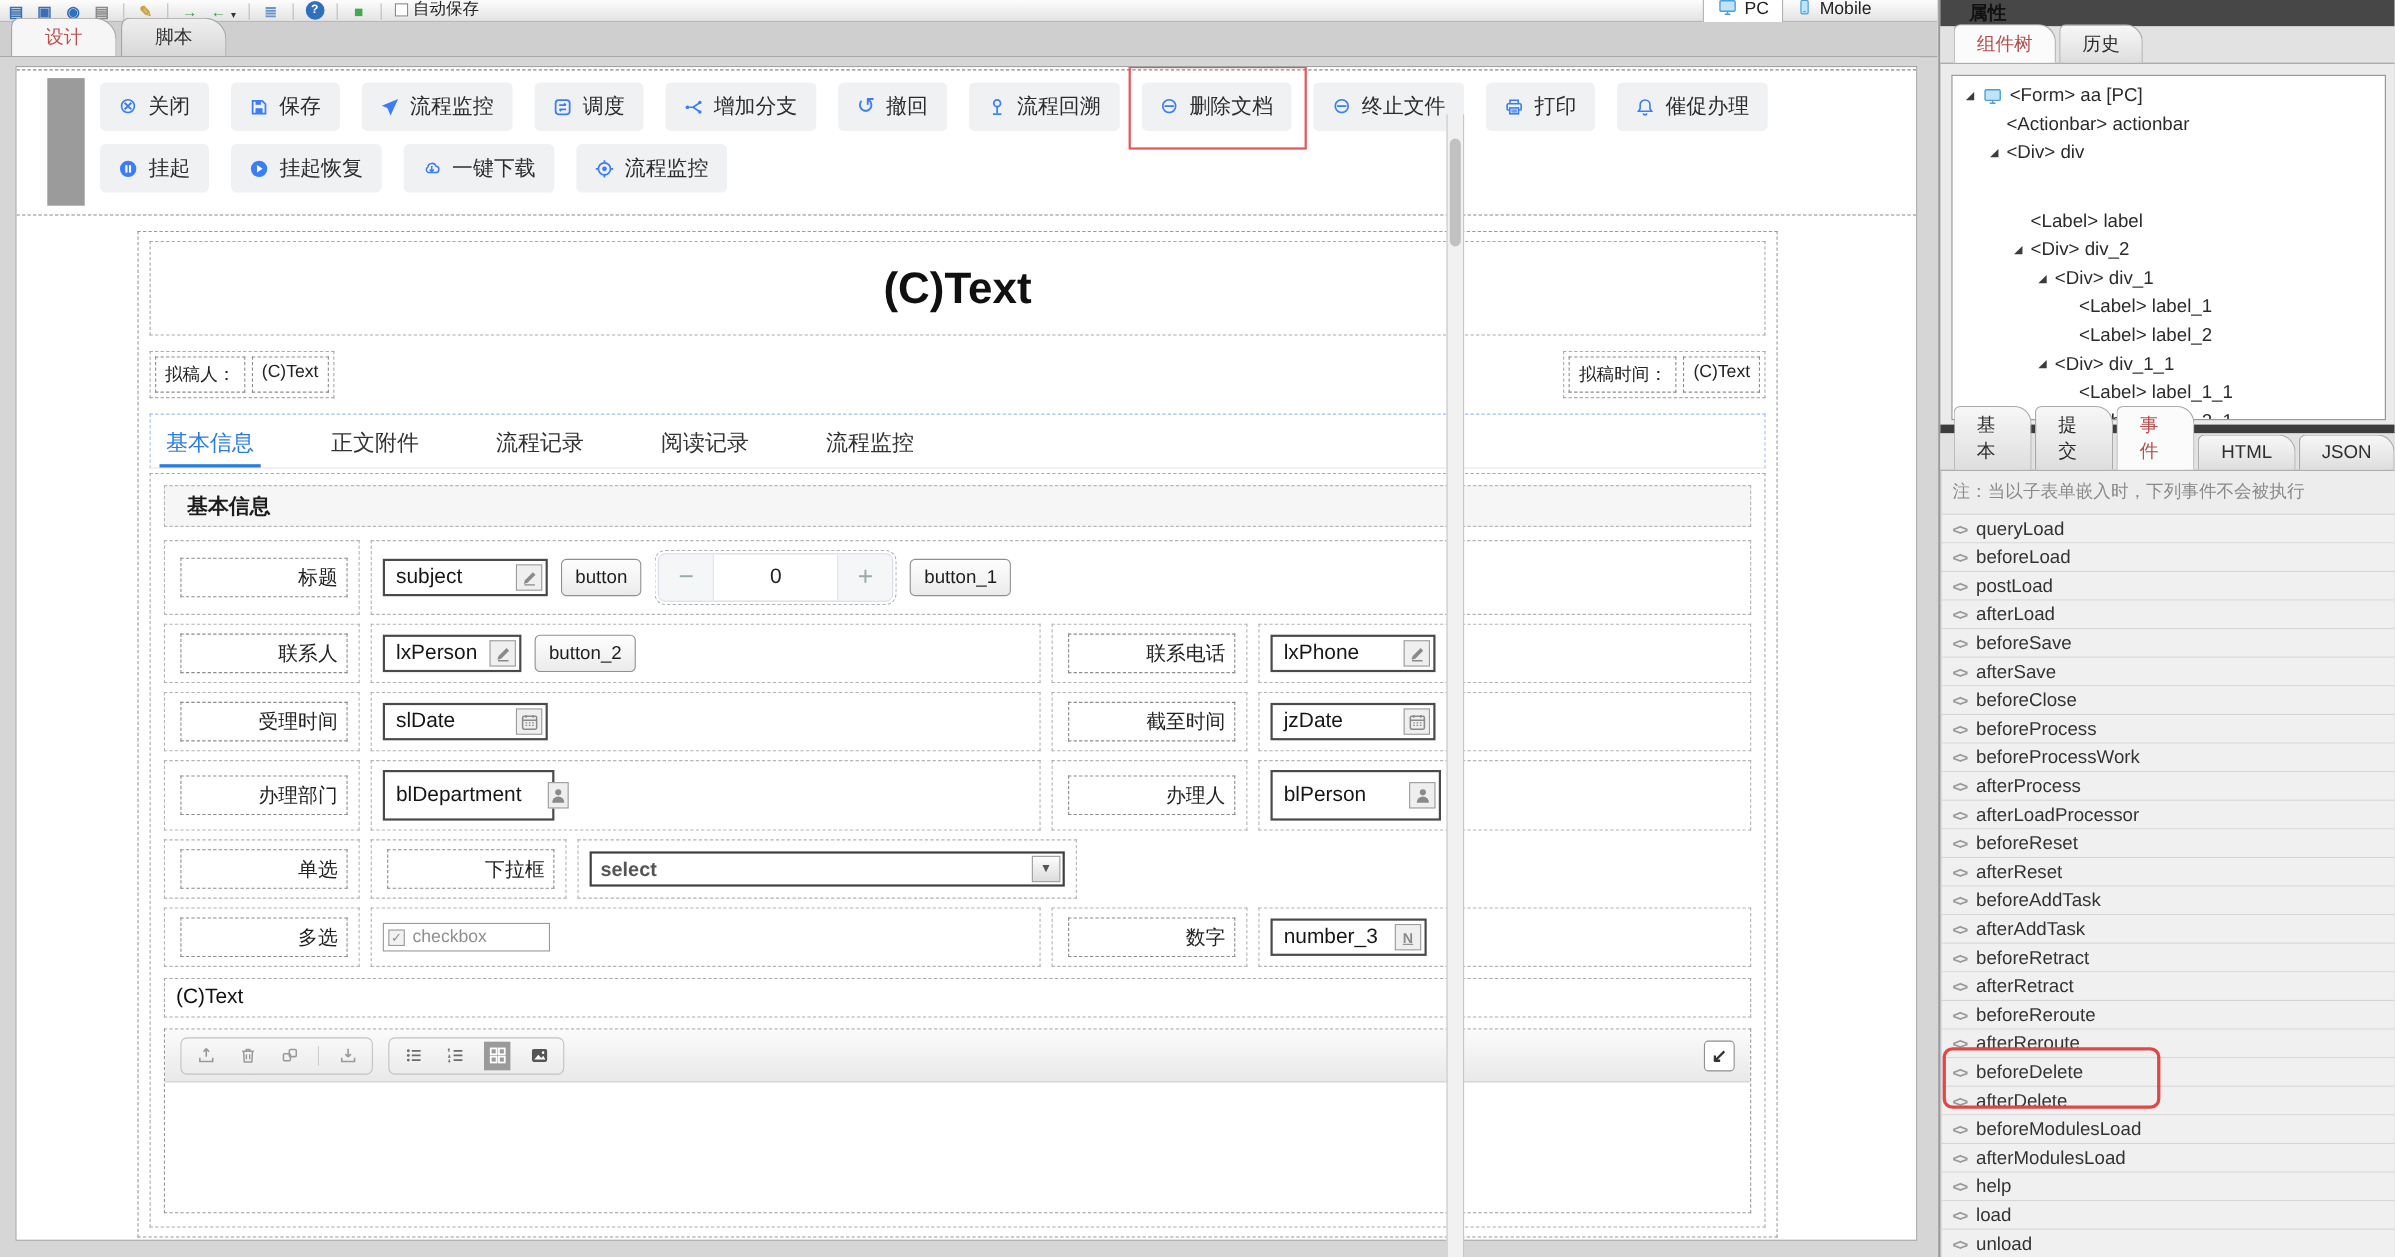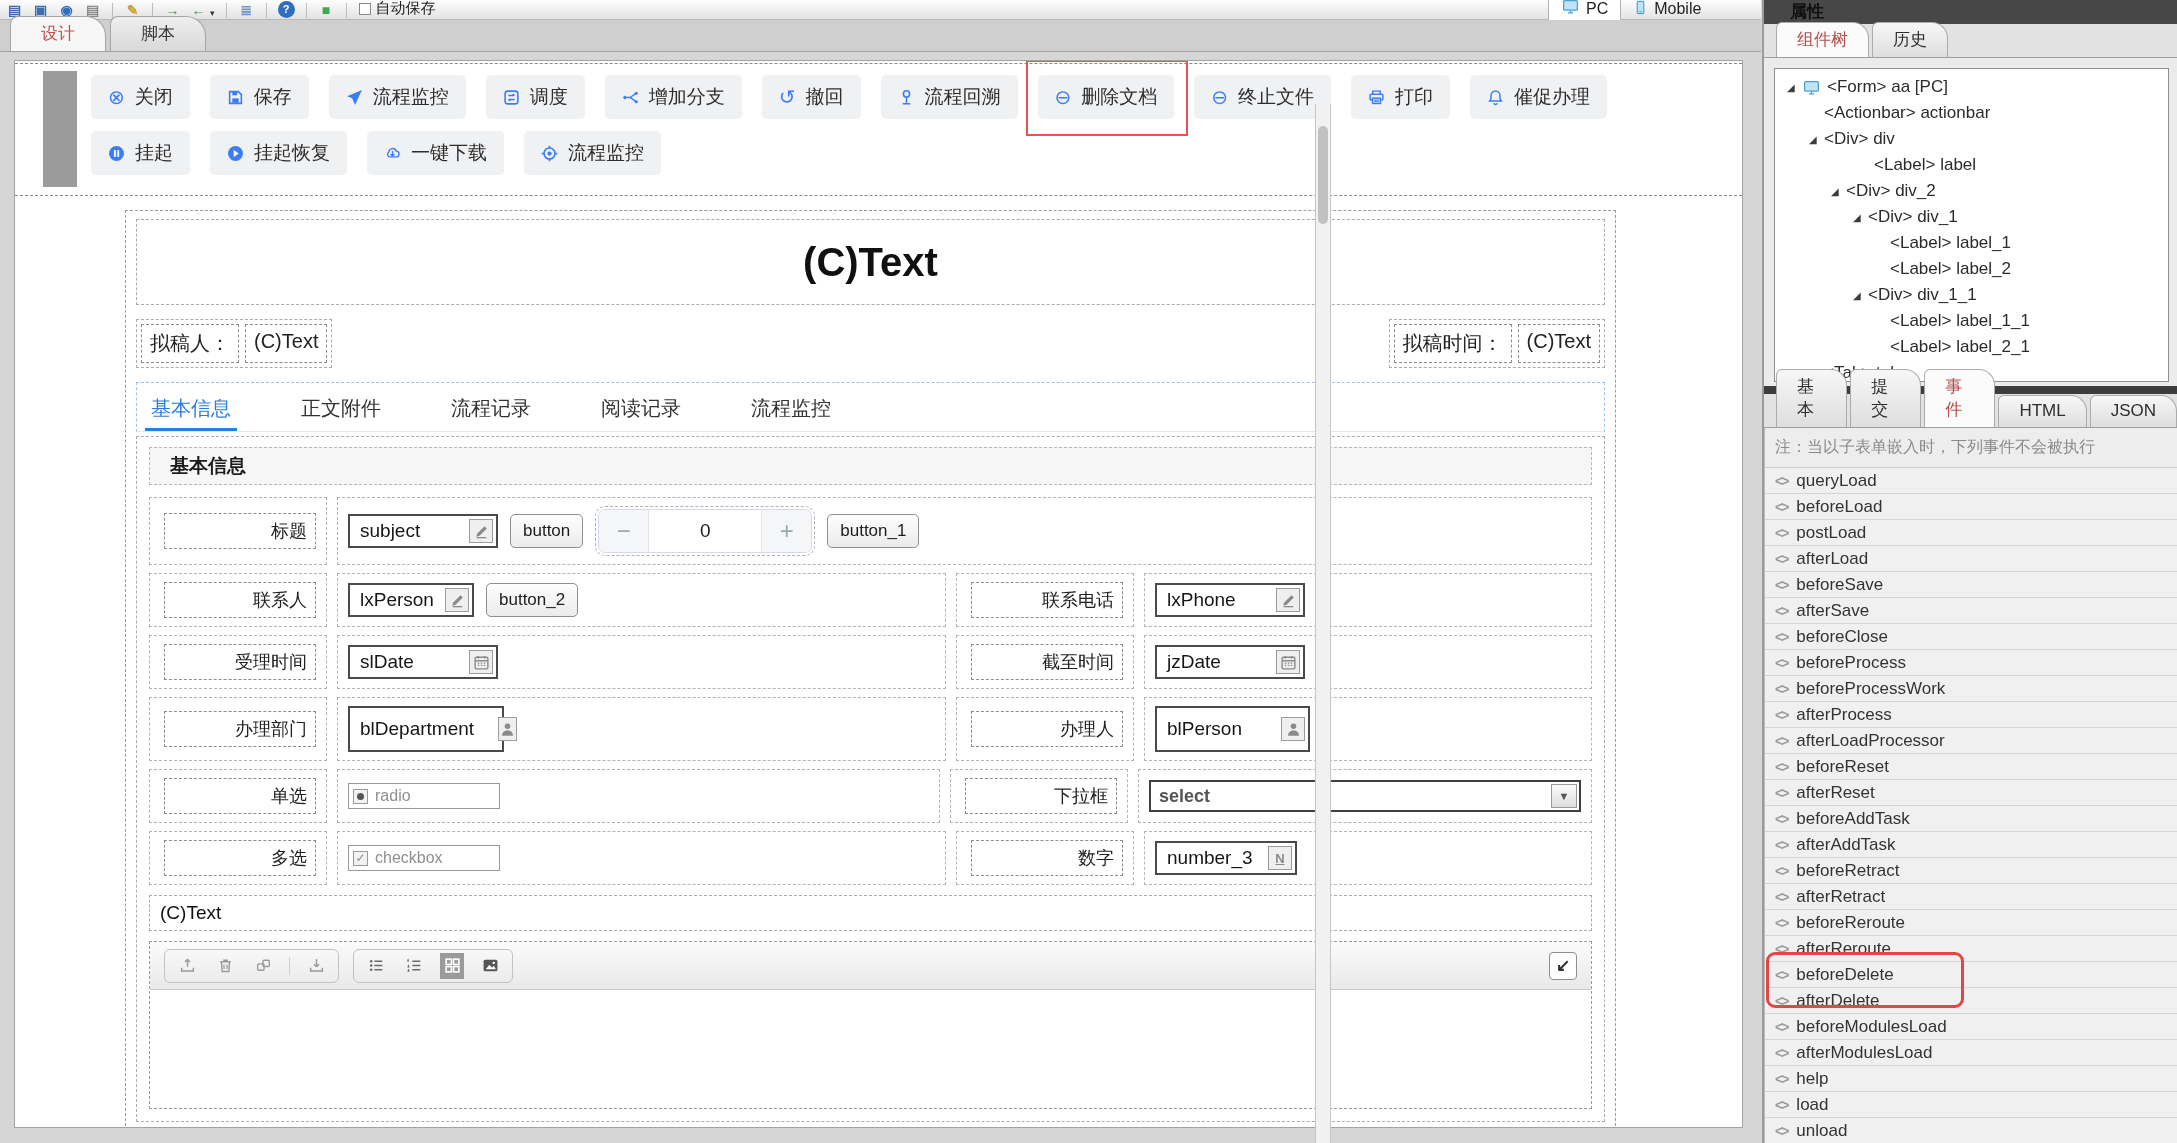--- a/index.html
+++ b/index.html
@@ -44,21 +44,21 @@
   .hl-outline { position:absolute; left:-12px; right:6px; top:-15px; bottom:-17px;
     border:2px solid #e85252; pointer-events:none; }
 
   
   #form-zone { margin:14px 126px 0 110px; border:1px dashed #9a9a9a; padding:8px 10px; }
   .title-box { border:1px dashed #ababab; height:86px; display:flex; align-items:center; justify-content:center;
     margin-bottom:14px; }
   .title-box span { font-size:40px; font-weight:bold; color:#101010; }
   .drafter-row { display:flex; justify-content:space-between; margin-bottom:14px; }
   .dgroup { border:1px dashed #ababab; padding:4px; display:flex; gap:6px; }
-  .dcell { border:1px dashed #8c8c8c; padding:5px 8px; font-size:20px; color:#222; }
+  .dcell { border:1px dashed #8c8c8c; padding:5px 8px; font-size:16px; color:#222; }
   #form-tabs { border:1px dashed #9fc0e8; border-bottom:1px solid #e6e6e6; padding:12px 2px 0 8px;
     display:flex; height:50px; }
   .ftab { margin-right:58px; font-size:20px; color:#333; padding:0 6px 12px; cursor:pointer; }
   .ftab.active { color:#2b7cdf; border-bottom:3px solid #2b7cdf; }
   #tab-content { border:1px dashed #ababab; padding:10px 12px 12px; margin-top:4px; }
   .section-bar { border:1px dashed #b8b8b8; background:#f6f6f6; height:38px; display:flex; align-items:center;
     padding-left:20px; font-size:19px; font-weight:bold; color:#1c1c1c; margin-bottom:12px; }
   .frow { display:flex; gap:10px; margin-bottom:8px; }
   .cell { border:1px dashed #b4b4b4; padding:8px 10px; display:flex; align-items:center; gap:12px; min-height:52px; }
   .cell.lab { width:178px; justify-content:flex-end; flex:none; }
@@ -478,28 +478,20 @@
                         <path d="M2.8 13.8a5.2 5.2 0 0 1 10.4 0z" fill="currentColor"></path>
                       </svg>
                     </span>
                   </div>
                 </div>
               </div>
               <div class="frow">
                 <div class="cell lab">
                   <div class="lab-inner">单选</div>
                 </div>
-                <div class="cell grow">
-                  <div class="optbox">
-                    <span class="rad">
-                      <i></i>
-                    </span>
-                    <span>radio</span>
-                  </div>
-                </div>
                 <div class="cell lab">
                   <div class="lab-inner">下拉框</div>
                 </div>
                 <div class="cell fixr">
                   <div class="sel">
                     <span>select</span>
                     <span class="arr">▼</span>
                   </div>
                 </div>
               </div>
@@ -616,21 +608,21 @@
           </span>
           <span>&lt;Form&gt; aa [PC]</span>
         </div>
         <div class="tree-row" style="padding-left: 49px;">
           <span>&lt;Actionbar&gt; actionbar</span>
         </div>
         <div class="tree-row" style="padding-left: 34px;">
           <span class="caret">◢</span>
           <span>&lt;Div&gt; div</span>
         </div>
-        <div class="tree-row" style="padding-left: 99px;">
+        <div class="tree-row" style="padding-left: 71px; margin-top: 36px;">
           <span>&lt;Label&gt; label</span>
         </div>
         <div class="tree-row" style="padding-left: 56px;">
           <span class="caret">◢</span>
           <span>&lt;Div&gt; div_2</span>
         </div>
         <div class="tree-row" style="padding-left: 78px;">
           <span class="caret">◢</span>
           <span>&lt;Div&gt; div_1</span>
         </div>

